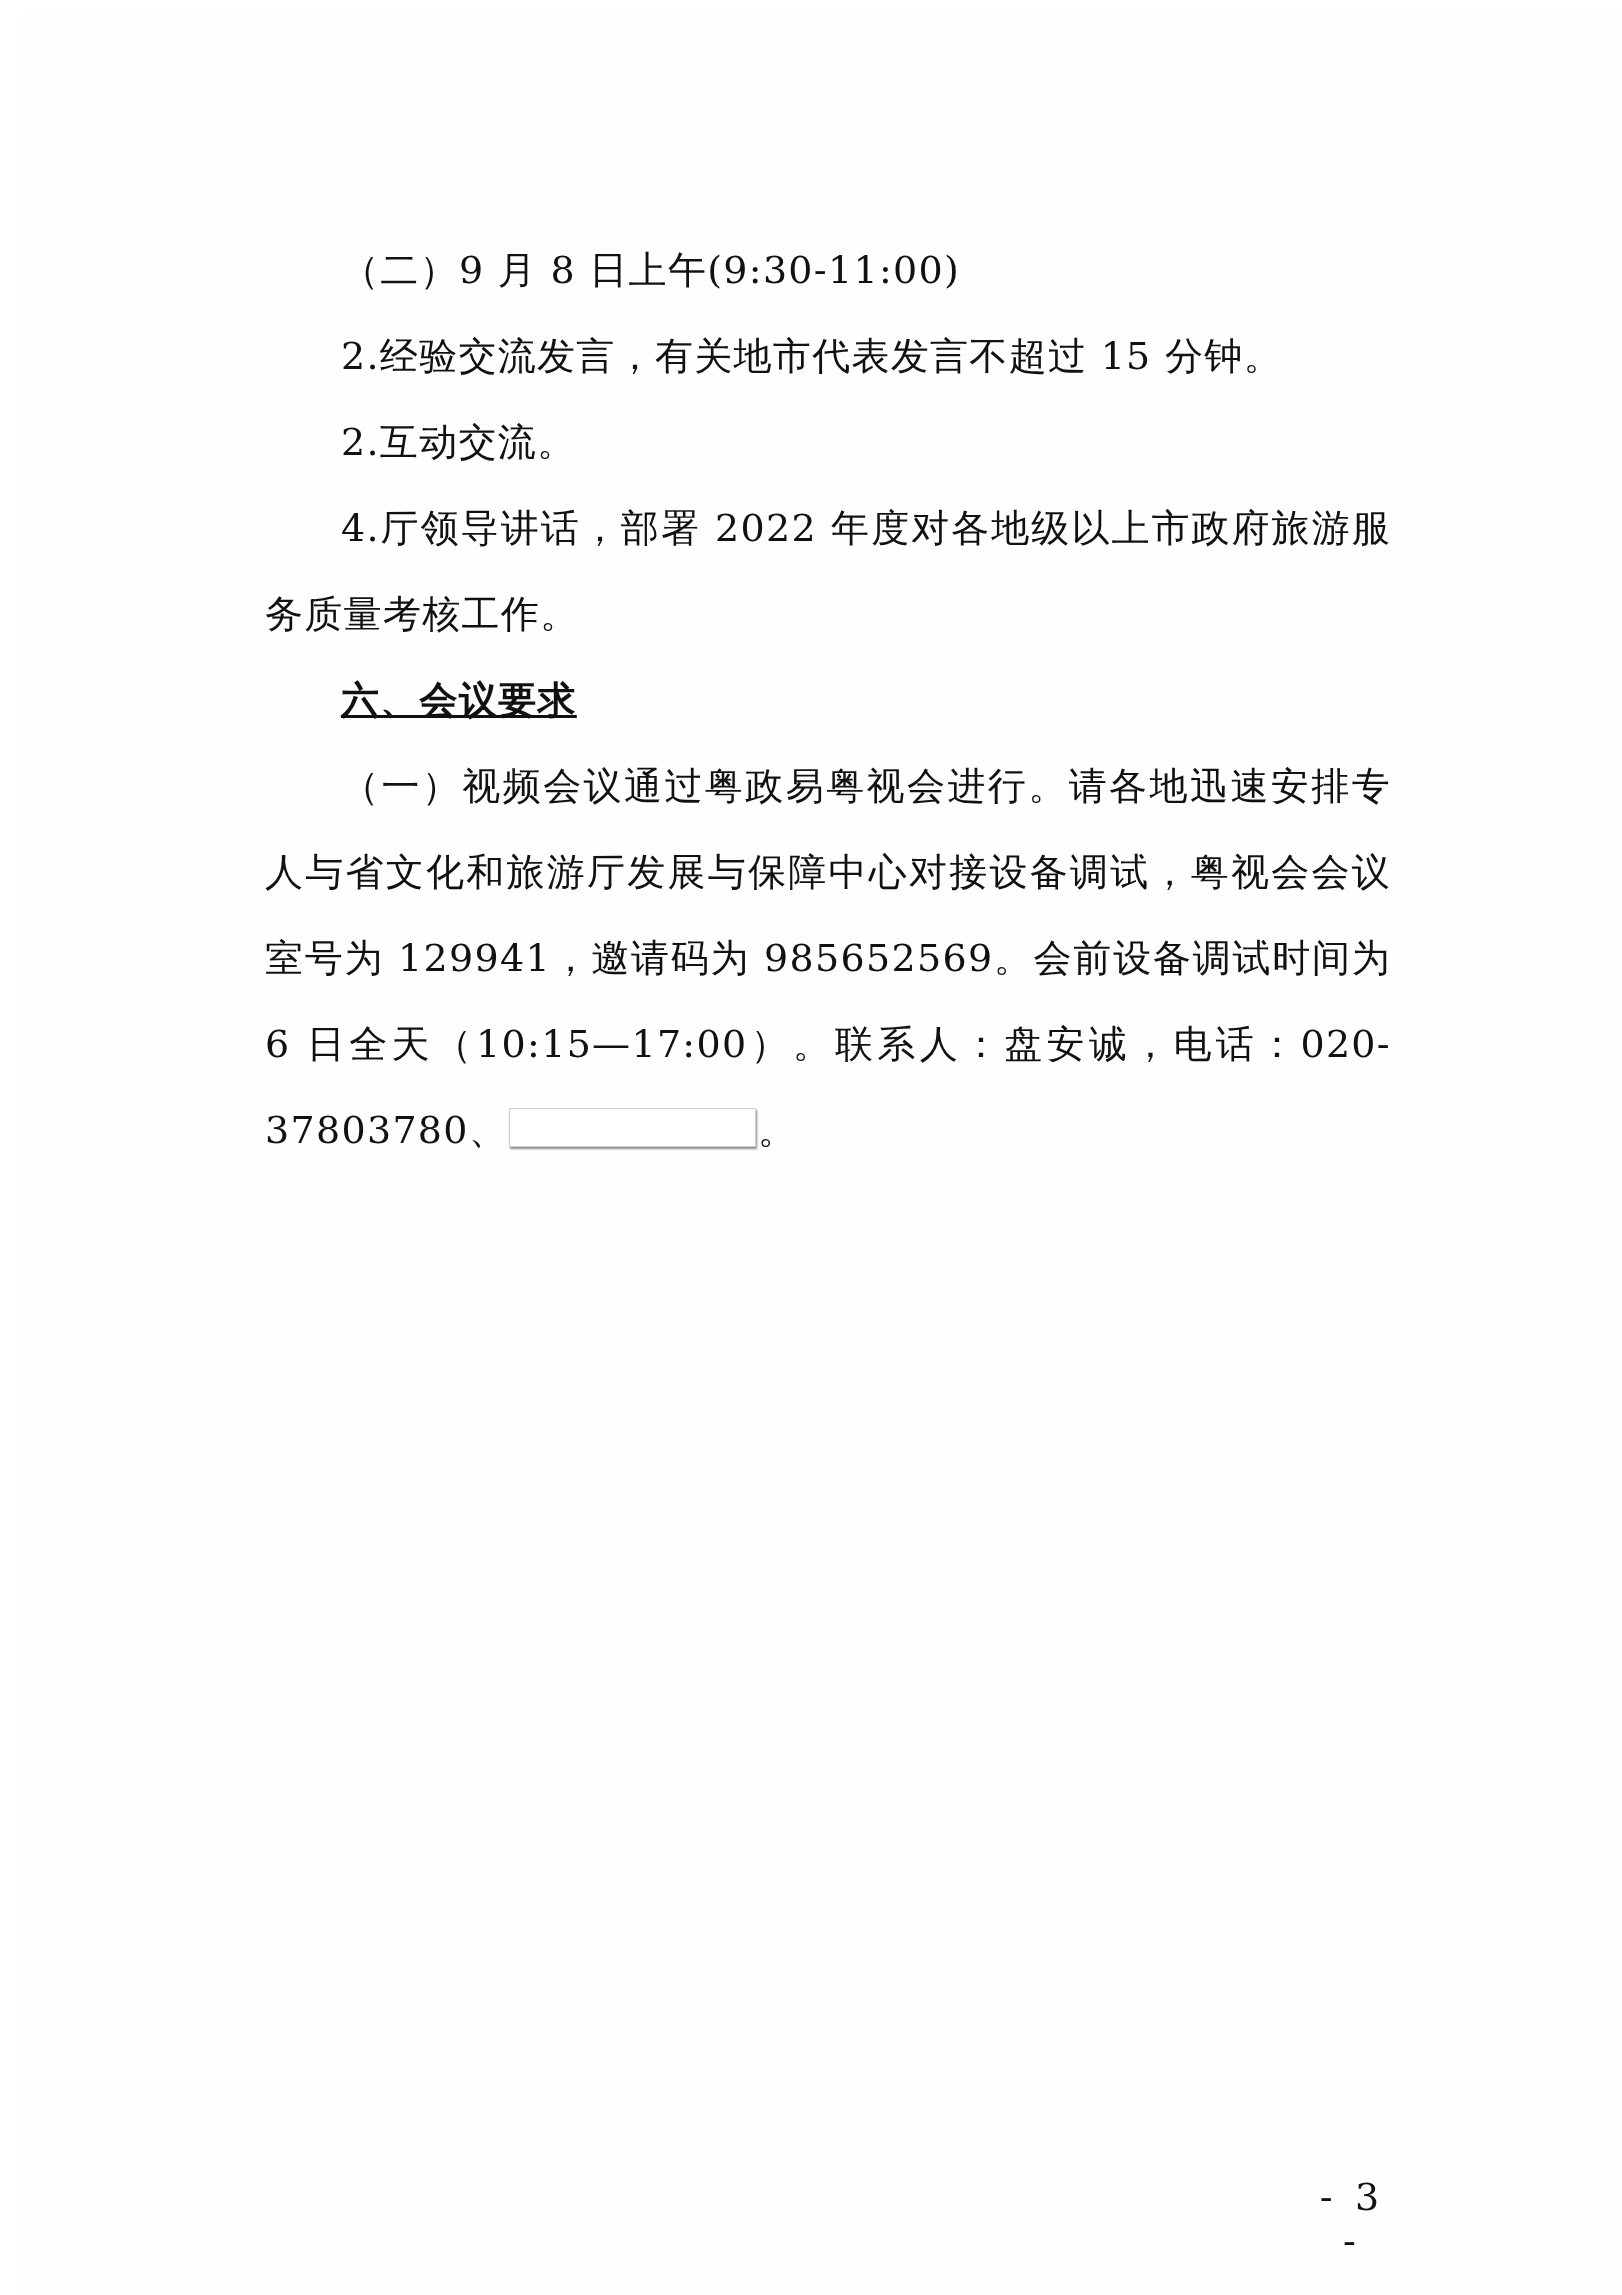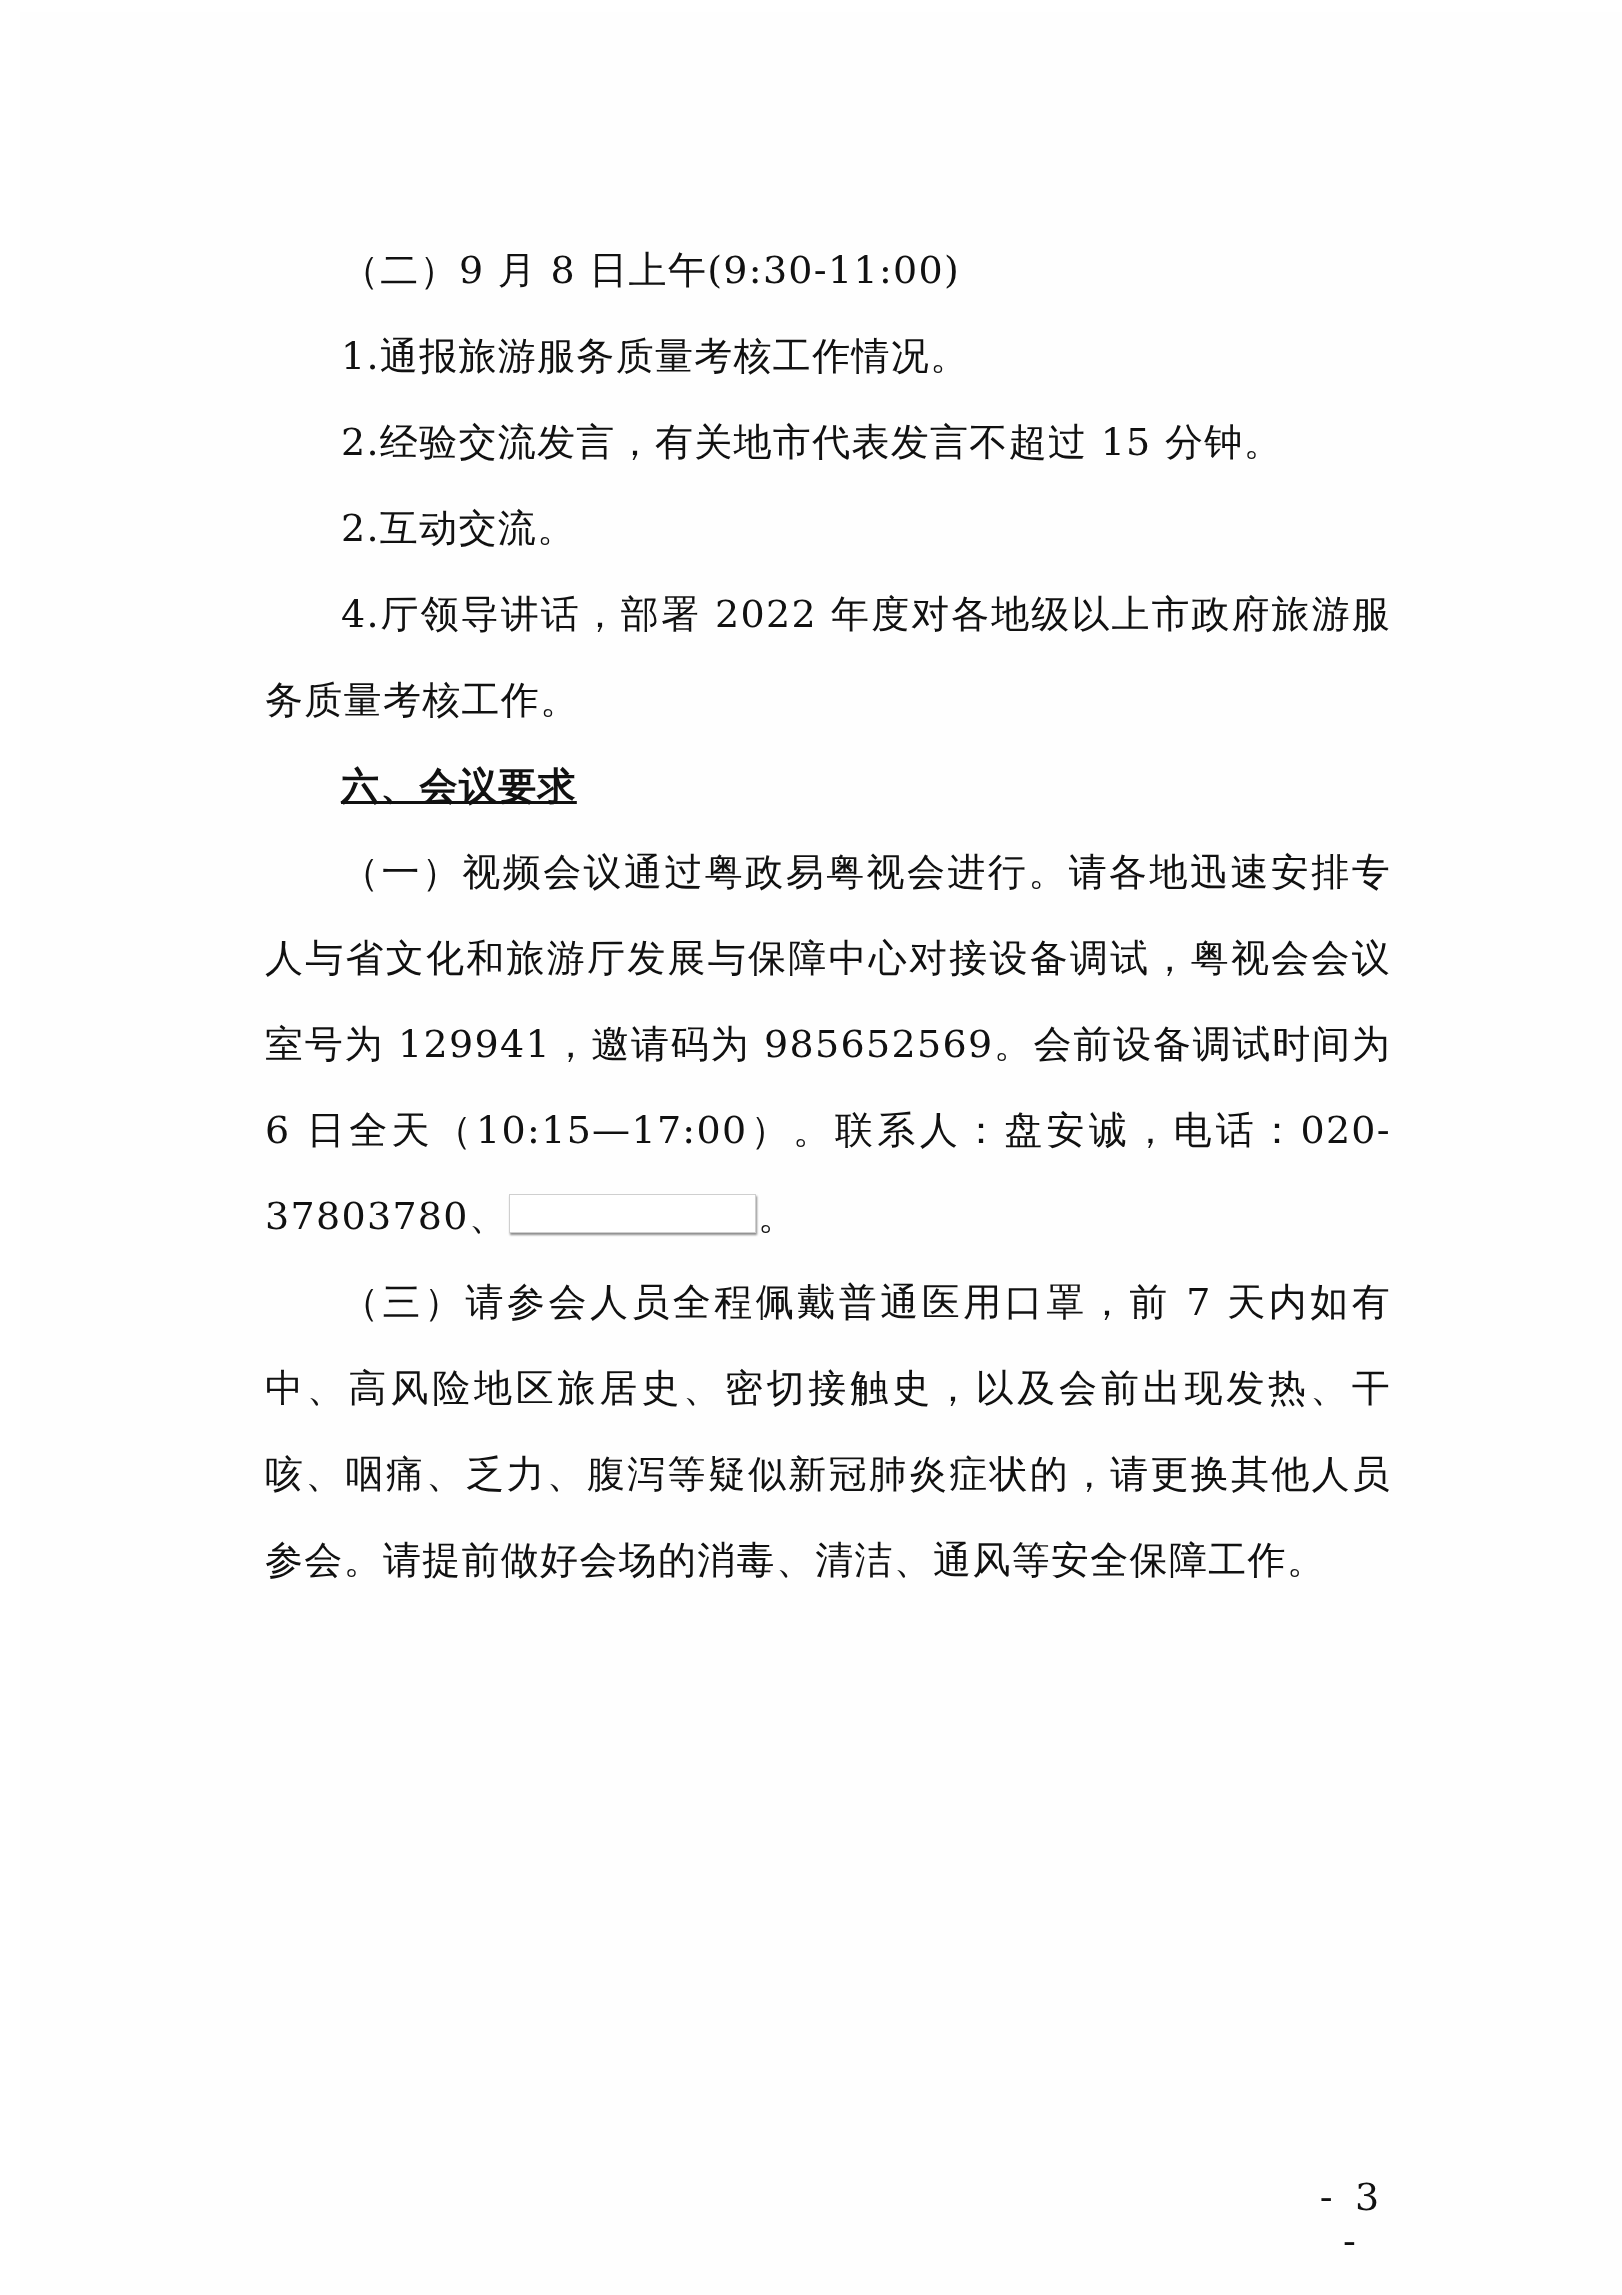--- a/index.html
+++ b/index.html
@@ -31,23 +31,21 @@
     font-family: "DejaVu Serif", "Liberation Serif", serif;
     letter-spacing: 5.2px;
   }
 </style>
 </head>
 <body>
 
 <div class="page">
   <div class="body-text">
     <p class="p">（二）9 月 8 日上午(9:30-11:00)</p>
-    <p class="p">1.通报旅游服务质量考核工作情况。</p>
     <p class="p">2.经验交流发言，有关地市代表发言不超过 15 分钟。</p>
     <p class="p">2.互动交流。</p>
     <p class="p">4.厅领导讲话，部署 2022 年度对各地级以上市政府旅游服务质量考核工作。</p>
     <p class="p heading">六、会议要求</p>
     <p class="p"><span>（一）视频会议通过粤政易粤视会进行。请各地迅速安排专人与省文化和旅游厅发展与保障中心对接设备调试，粤视会会议室号为 129941，邀请码为 985652569。会前设备调试时间为 6 日全天（10:15—17:00）。联系人：盘安诚，电话：020-37803780、</span><span class="redact"></span><span>。</span></p>
-    <p class="p">（三）请参会人员全程佩戴普通医用口罩，前 7 天内如有中、高风险地区旅居史、密切接触史，以及会前出现发热、干咳、咽痛、乏力、腹泻等疑似新冠肺炎症状的，请更换其他人员参会。请提前做好会场的消毒、清洁、通风等安全保障工作。</p>
   </div>
   <div class="page-num">- 3 -</div>
 </div>
 
 
 </body></html>

